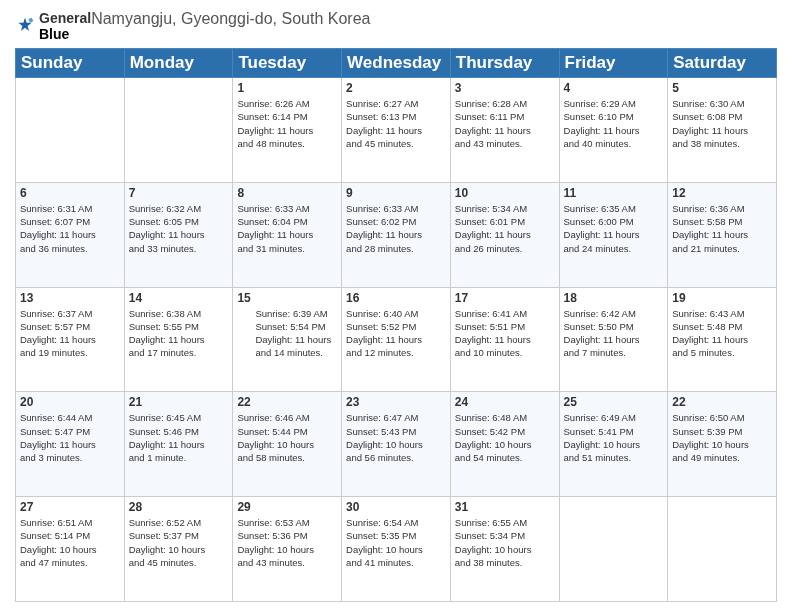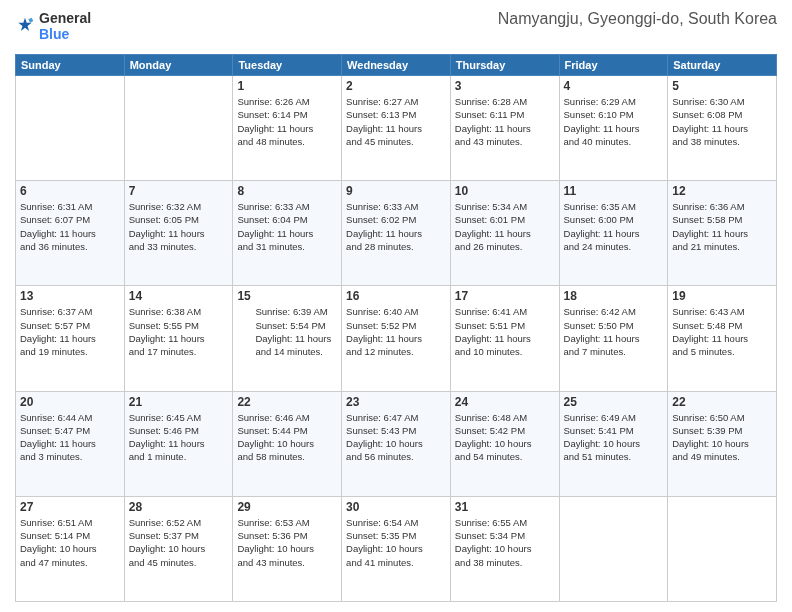--- a/index.html
+++ b/index.html
@@ -1,49 +1,49 @@
 <!DOCTYPE html>
 <html><head>
   <meta charset="utf-8">
   <style>
     * { margin: 0; padding: 0; box-sizing: border-box; }
     body { width: 792px; height: 612px; font-family: Arial, sans-serif; background: #fff; overflow: hidden; }
     
     .page { width: 792px; height: 612px; display: flex; flex-direction: column; padding: 10px 15px; }
     
-    .header { display: flex; align-items: flex-start; justify-content: space-between; margin-bottom: 12px; }
+    .header { display: flex; align-items: flex-start; margin-bottom: 6px; }
     
     .logo { display: flex; align-items: center; gap: 4px; }
     .logo-icon { width: 20px; height: 20px; }
     
     .title-section { text-align: right; }
     .main-title { font-size: 36px; font-weight: bold; color: #333; line-height: 1.1; }
     .subtitle { font-size: 16px; color: #555; }
     
     .calendar { flex: 1; border: 1px solid #ccc; border-collapse: collapse; width: 100%; table-layout: fixed; }
-    .calendar th { background: #2c6fad; color: #fff; text-align: left; padding: 4px 5px; font-size: 11px; border: 1px solid #4a84bc; }
+    .calendar th { background: #2c6fad; color: #fff; text-align: left; padding: 4px 5px; font-size: 17px; border: 1px solid #4a84bc; }
     .calendar td { border: 1px solid #ccc; vertical-align: top; padding: 3px 4px; font-size: 10px; color: #333; height: 80px; }
     .calendar tr:nth-child(even) td { background: #f5f8fc; }
     .calendar tr:nth-child(odd) td { background: #fff; }
     .day-num { font-size: 12px; font-weight: bold; margin-bottom: 2px; }
     .day-info { font-size: 9.5px; line-height: 1.4; color: #333; }
   </style>
 </head>
 <body>
 
 <div class="page">
   <div class="header">
     <div class="logo">
       <svg class="logo-icon" viewBox="0 0 24 24">
         <path d="M12 2 L14 8 L20 8 L15 12 L17 18 L12 14 L7 18 L9 12 L4 8 L10 8 Z" fill="#1a5fa8"></path>
         <path d="M16 4 L20 2 L22 6 L18 8 Z" fill="#4a9fd4"></path>
       </svg>
       <div>
         <div style="font-size:14px;font-weight:bold;color:#333;">General</div>
-        <div style="font-size:14px;font-weight:bold;color:#3b82f6;">Blue</div>
+        <div style="font-size:14px;font-weight:bold;color:#000000;">Blue</div>
       </div>
     </div>
     <div class="title-section">
       <div class="subtitle">Namyangju, Gyeonggi-do, South Korea</div>
     </div>
   </div>
 
   <table class="calendar">
     <thead>
       <tr>

